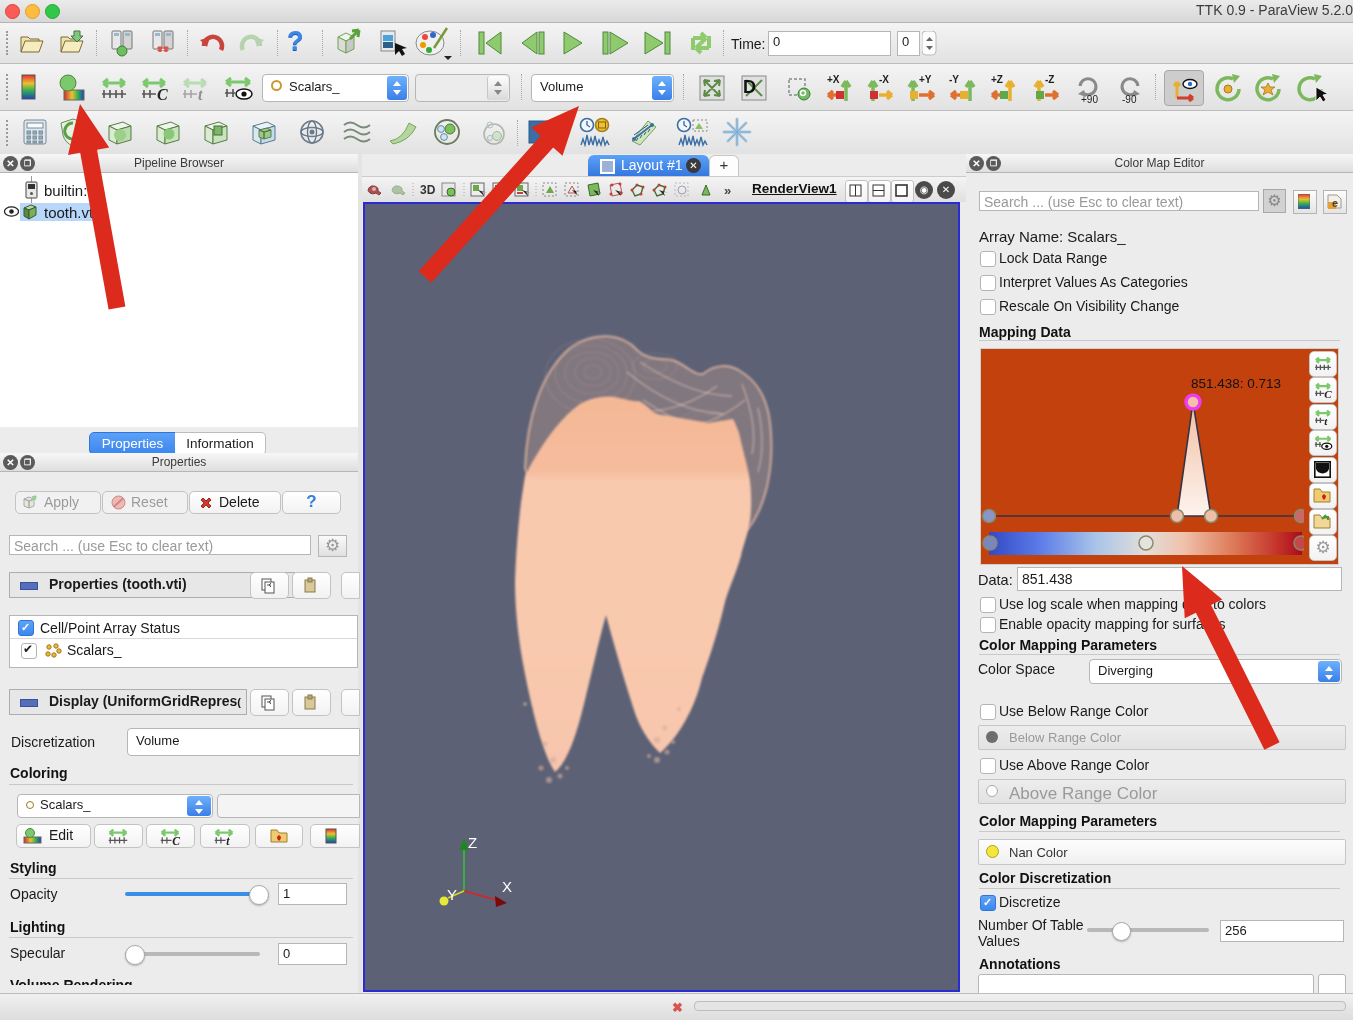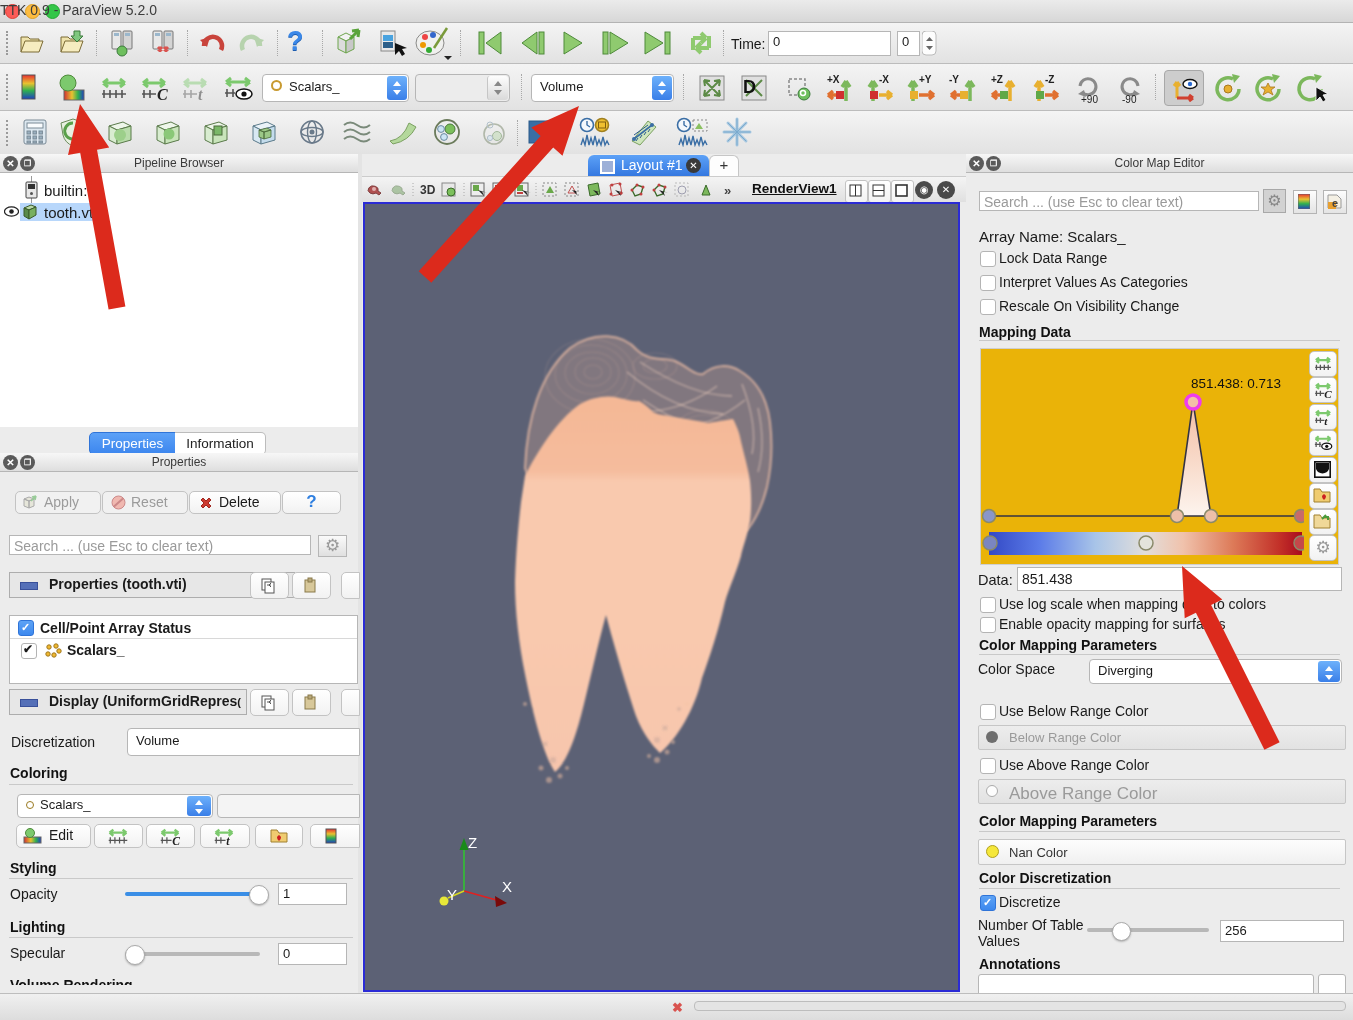--- a/index.html
+++ b/index.html
@@ -1,20 +1,20 @@
 <!DOCTYPE html>
 <html><head><meta charset="utf-8">
 <style>
 html,body{margin:0;padding:0;overflow:hidden;}
 #app{position:relative;width:1353px;height:1020px;background:#ececec;font-family:"Liberation Sans",sans-serif;font-size:13px;color:#1a1a1a;overflow:hidden;}
 .abs{position:absolute;}
 
 #titlebar{position:absolute;left:0;top:0;width:1353px;height:22px;background:linear-gradient(#ebebeb,#d7d7d7);border-bottom:1px solid #b3b3b3;}
 .tl{position:absolute;top:4px;width:13px;height:13px;border-radius:50%;}
-#title{position:absolute;top:2px;width:100%;text-align:left;font-size:14px;color:#3c3c3c;}
+#title{position:absolute;top:2px;width:100%;text-align:right;font-size:14px;color:#3c3c3c;}
 
 #tb1,#tb2,#tb3{position:absolute;left:0;top:0;width:1353px;height:156px;pointer-events:none;}
 .tbbg{position:absolute;left:0;width:1353px;background:linear-gradient(#f4f4f4,#e2e2e2);border-bottom:1px solid #bcbcbc;}
 .grip{position:absolute;width:3px;border-left:2px dotted #9a9a9a;}
 .vsep{position:absolute;width:2px;border-left:1px dotted #a8a8a8;}
 svg{display:block}
 .combo{position:absolute;background:#fff;border:1px solid #b6b6b6;border-radius:4px;}
 .combo .sp{position:absolute;right:1px;top:1px;bottom:1px;width:20px;border-radius:3px;background:linear-gradient(#6db1fb,#3a7fe8);}
 .combo .spg{background:linear-gradient(#fdfdfd,#d9d9d9);border-left:1px solid #c6c6c6;}
 .chev{position:absolute;left:4px;width:12px;height:20px;fill:#fff;}
@@ -458,21 +458,21 @@
             <path d="M11 8 l-4 0 m2 0 l2 2 m-2 -2 l2 -2" stroke="#555" fill="none"></path>
           </svg>
         </div>
       <div class="btn" style="left:292px;top:100px;width:37px;height:25px;">
           <svg style="position:absolute;left:9px;top:4px" width="17" height="17" viewBox="0 0 17 17">
             <rect x="3" y="3" width="10" height="12" fill="#d8c89a" stroke="#8a7a4a"></rect>
             <rect x="6" y="1" width="4" height="4" fill="#b8a87a" stroke="#8a7a4a"></rect>
           </svg>
         </div>
       <div class="btn" style="left:341px;top:100px;width:17px;height:25px;border-radius:5px 0 0 5px;"></div>
-      <div style="position:absolute;left:9px;top:143px;width:349px;height:69px;background:#fff;border:1px solid #b6b6b6;box-sizing:border-box;font-weight:bold;">
+      <div style="position:absolute;left:9px;top:143px;width:349px;height:53px;background:#fff;border:1px solid #b6b6b6;box-sizing:border-box;">
         <div class="cb cbc" style="left:8px;top:4px;"></div>
         <div style="position:absolute;left:30px;top:4px;font-size:14px;">Cell/Point Array Status</div>
         <div style="position:absolute;left:0px;top:22px;width:100%;height:1px;background:#d8d8d8;"></div>
         <div class="cb" style="left:11px;top:27px;"></div>
           <div style="position:absolute;left:13px;top:26px;font-size:12px;">✔</div>
         <svg style="position:absolute;left:35px;top:27px" width="17" height="15" viewBox="0 0 17 15">
             <g fill="#f0b830" stroke="#a07820">
               <circle cx="4" cy="4" r="2.2"></circle>
               <circle cx="11" cy="3" r="2.2"></circle>
               <circle cx="3" cy="11" r="2.2"></circle>
@@ -775,21 +775,21 @@
         </div>
       <div class="lbl" style="left:13px;top:55px;font-size:15px;">Array Name: Scalars_</div>
       <div class="cb" style="left:14px;top:78px;"></div>
         <div class="lbl" style="left:33px;top:77px;">Lock Data Range</div>
       <div class="cb" style="left:14px;top:102px;"></div>
         <div class="lbl" style="left:33px;top:101px;">Interpret Values As Categories</div>
       <div class="cb" style="left:14px;top:126px;"></div>
         <div class="lbl" style="left:33px;top:125px;">Rescale On Visibility Change</div>
       <div class="sect" style="left:13px;top:151px;">Mapping Data</div>
       <div class="hl" style="left:13px;top:167px;width:361px;"></div>
-      <div style="position:absolute;left:14px;top:175px;width:357px;height:215px;background:#eab308;border:1px solid #cfcfcf;">
+      <div style="position:absolute;left:14px;top:175px;width:357px;height:215px;background:#c2410c;border:1px solid #cfcfcf;">
         <svg width="323" height="215" viewBox="0 0 323 215">
           <defs>
             <linearGradient id="peakg" x1="0" y1="0" x2="0" y2="1">
                 <stop offset="0" stop-color="#f3bda4"></stop>
                 <stop offset="0.5" stop-color="#f8d9c8"></stop>
                 <stop offset="1" stop-color="#fdf4ee"></stop>
               </linearGradient>
             <linearGradient id="coolwarm" x1="0" y1="0" x2="1" y2="0">
               <stop offset="0" stop-color="#3349c5"></stop>
                 <stop offset="0.16" stop-color="#5b7be8"></stop>

